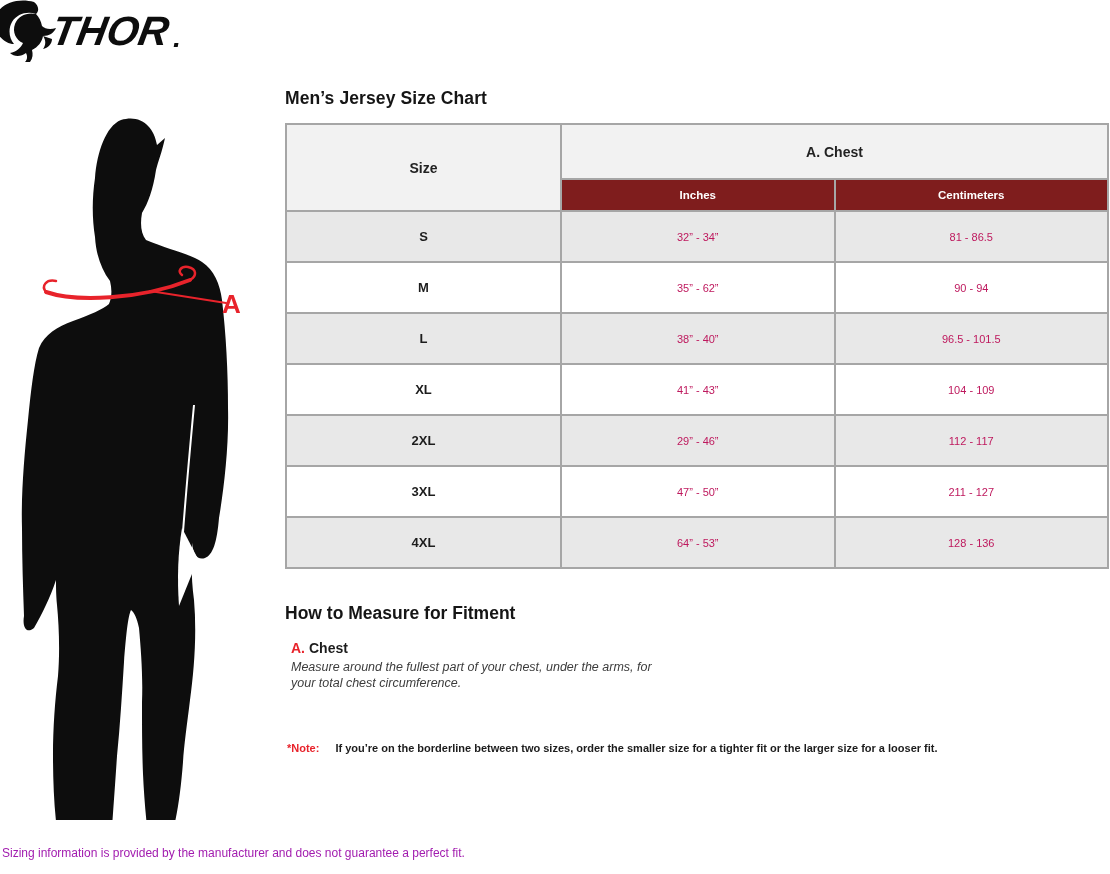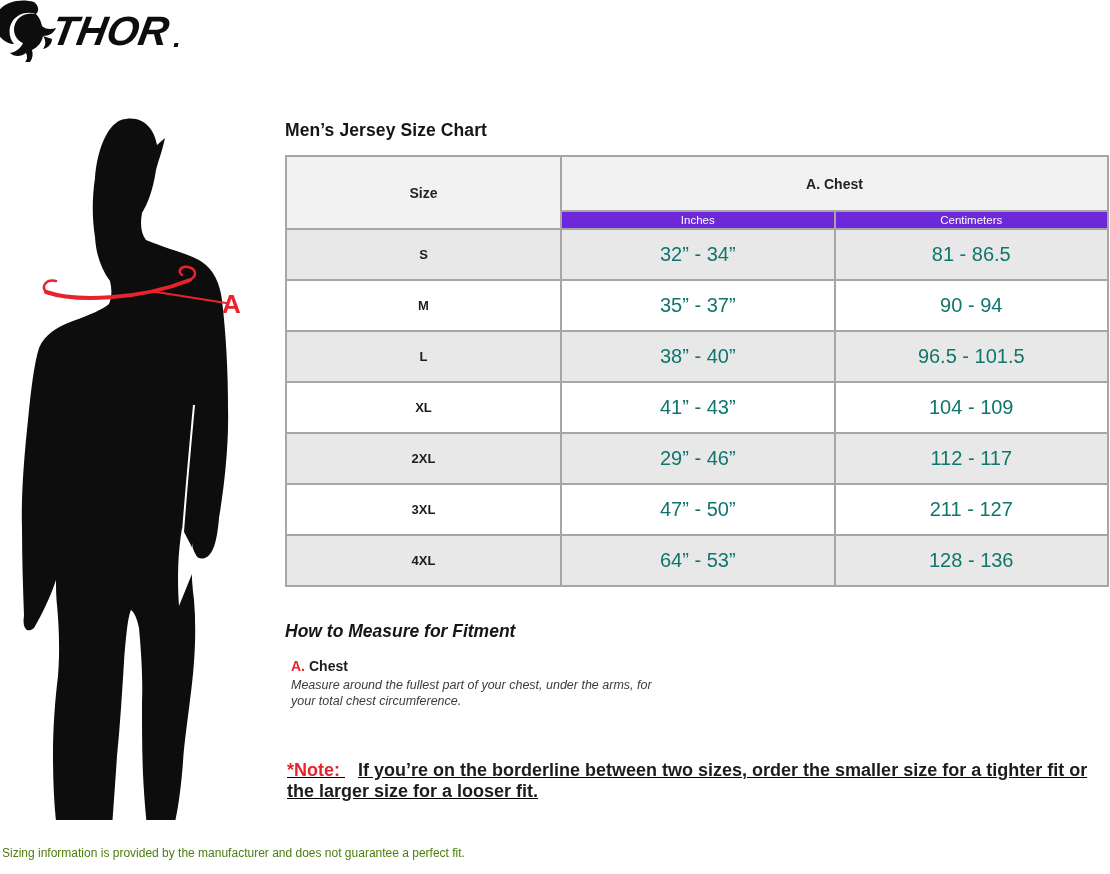--- a/index.html
+++ b/index.html
@@ -13,21 +13,21 @@
     overflow: hidden;
   }
 
   
   .logo { position: absolute; top: 0; left: 0; width: 190px; height: 62px; }
 
   
   .figure-wrap { position: absolute; left: 0; top: 100px; width: 260px; height: 720px; }
 
   
-  .content { position: absolute; left: 285px; top: 88px; width: 824px; margin-top: 32px; }
+  .content { position: absolute; left: 285px; top: 88px; width: 824px; }
 
   .chart-title {
     font-size: 17.5px;
     font-weight: bold;
     color: #151515;
     letter-spacing: 0.1px;
     line-height: 20px;
     margin-bottom: 15px;
   }
 
@@ -51,65 +51,64 @@
     height: 73px;
   }
   th.group-head {
     background: #f2f2f2;
     font-size: 14px;
     font-weight: bold;
     color: #222;
     height: 55px;
   }
   th.unit-head {
-    background: #6d28d9;
+    background: #7f1d1d;
     color: #ffffff;
     font-size: 11.5px;
-    font-weight: normal;
-    height: 18px;
+    font-weight: bold;
+    height: 32px;
     border-left-color: #a6a6a6;
     border-right-color: #a6a6a6;
   }
-  tbody td { height: 51px; font-size: 20px; color: #0f766e; background: #ffffff; }
+  tbody td { height: 51px; font-size: 11px; color: #be185d; background: #ffffff; }
   tbody td.row-size { font-size: 13px; font-weight: bold; color: #1c1c1c; }
   tbody tr:nth-child(odd) td { background: #e8e8e8; }
 
   
   .measure-title {
     margin-top: 34px;
     font-size: 17.5px;
     font-weight: bold;
     color: #151515;
     line-height: 20px;
-    font-style: italic;
   }
   .measure-item { margin-top: 17px; padding-left: 6px; }
   .measure-item .item-head { font-size: 14px; font-weight: bold; color: #1c1c1c; }
   .measure-item .item-letter { color: #e8232b; margin-right: 4px; }
   .measure-item .item-desc {
     margin-top: 4px;
     font-size: 12.5px;
     line-height: 15.5px;
     color: #3c3c3c;
     max-width: 372px;
     font-style: italic;
   }
 
-  .note-row { margin-top: 51px; padding-left: 2px; font-size: 18px; text-decoration: underline; }
+  .note-row { margin-top: 51px; padding-left: 2px; font-size: 11px; }
   .note-label { color: #e8232b; font-weight: bold; }
   .note-text { margin-left: 13px; font-weight: bold; color: #1c1c1c; }
 
   
   .footer {
     position: absolute;
     left: 2px;
     top: 846px;
     font-size: 12px;
     line-height: 14px;
-    color: #4d7c0f;
+    color: #a21caf;
   }
 </style>
 </head>
 <body>
 
 <div class="page">
 
   <svg class="logo" viewBox="0 0 190 62">
     <g>
       <path fill="#0d0d0d" d="M 34 2
@@ -208,21 +207,21 @@
         </tr>
       </thead>
       <tbody>
         <tr>
           <td class="row-size">S</td>
           <td>32” - 34”</td>
           <td>81 - 86.5</td>
         </tr>
         <tr>
           <td class="row-size">M</td>
-          <td>35” - 37”</td>
+          <td>35” - 62”</td>
           <td>90 - 94</td>
         </tr>
         <tr>
           <td class="row-size">L</td>
           <td>38” - 40”</td>
           <td>96.5 - 101.5</td>
         </tr>
         <tr>
           <td class="row-size">XL</td>
           <td>41” - 43”</td>

